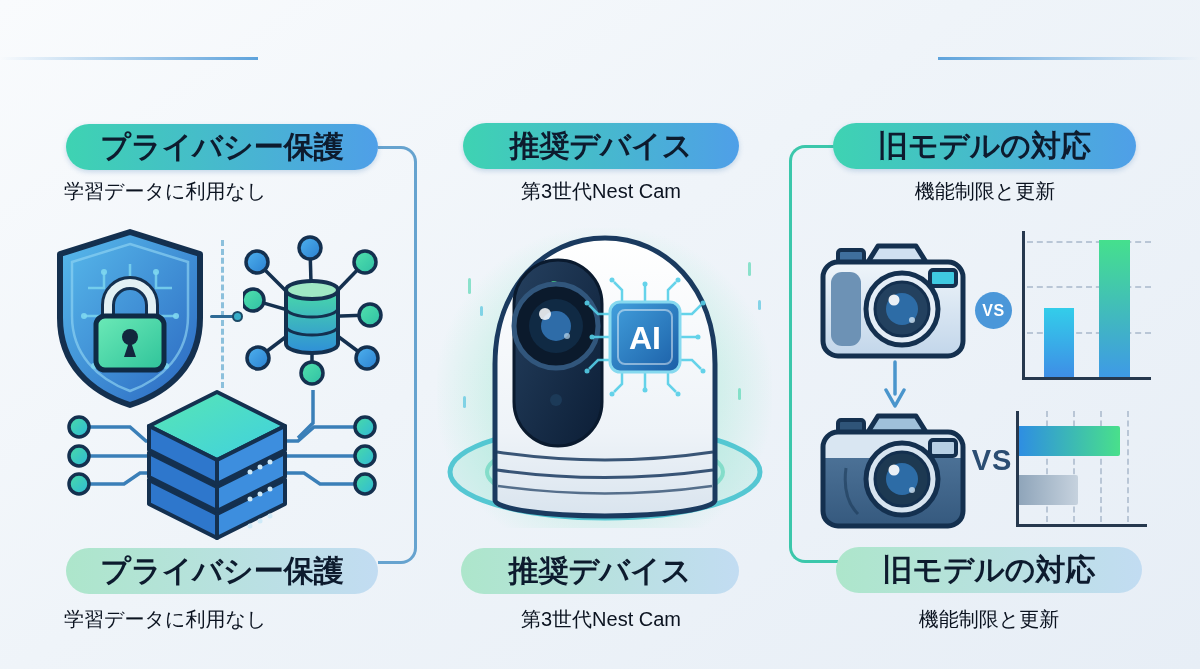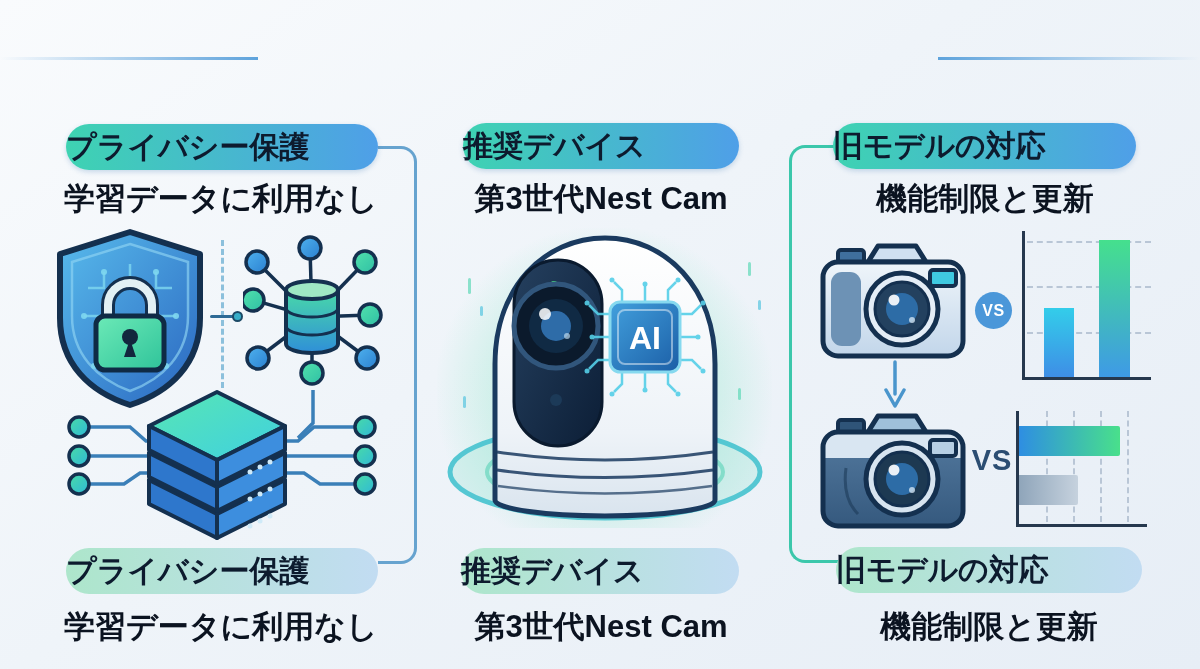--- a/index.html
+++ b/index.html
@@ -12,25 +12,25 @@
   .title-pill{position:absolute;left:262px;top:26px;width:672px;height:66px;
     border:3.5px solid #5ea3dc;border-radius:36px;
     background:linear-gradient(180deg,#ecf7fe 0%,#d2e9fa 100%);
     display:flex;align-items:center;justify-content:center;
     box-shadow:0 2px 6px rgba(90,140,190,.18);}
   .title-pill span{font-size:40px;font-weight:800;color:#17304e;letter-spacing:1px;}
   .title-line{position:absolute;top:57px;height:3px;}
   .tl-left{left:0;width:258px;background:linear-gradient(90deg,rgba(94,163,220,0),#5ea3dc);}
   .tl-right{left:938px;width:262px;background:linear-gradient(90deg,#5ea3dc,rgba(94,163,220,0));}
   
-  .pill{position:absolute;height:46px;border-radius:24px;display:flex;align-items:center;justify-content:flex-start;}
+  .pill{position:absolute;height:46px;border-radius:24px;display:flex;align-items:center;justify-content:center;}
   .pill span{font-size:30px;font-weight:800;color:#0d1b2e;}
   .pill-strong{background:linear-gradient(90deg,#3ed3b2 0%,#4f9fe8 100%);box-shadow:0 2px 5px rgba(60,120,180,.25);}
   .pill-soft{background:linear-gradient(90deg,#ade6cb 0%,#c2dcf2 100%);}
-  .caption{position:absolute;font-size:31px;font-weight:700;color:#0b1320;}
+  .caption{position:absolute;font-size:20px;font-weight:400;color:#0b1320;}
   
   .bracket-l{position:absolute;left:378px;top:146px;width:36px;height:412px;
     border-top:3px solid #66a3cf;border-right:3px solid #66a3cf;border-bottom:3px solid #66a3cf;
     border-radius:0 16px 16px 0;}
   .bracket-r{position:absolute;left:789px;top:145px;width:46px;height:412px;
     border-top:3px solid #3bc7ab;border-left:3px solid #3bc7ab;border-bottom:3px solid #3bc7ab;
     border-radius:16px 0 0 16px;}
   
   .divider-dashed{position:absolute;left:221px;top:240px;height:148px;border-left:3px dashed #8cc0dc;}
   .conn-line{position:absolute;left:210px;top:315px;width:26px;height:3px;background:#2e6a95;border-radius:2px;}

